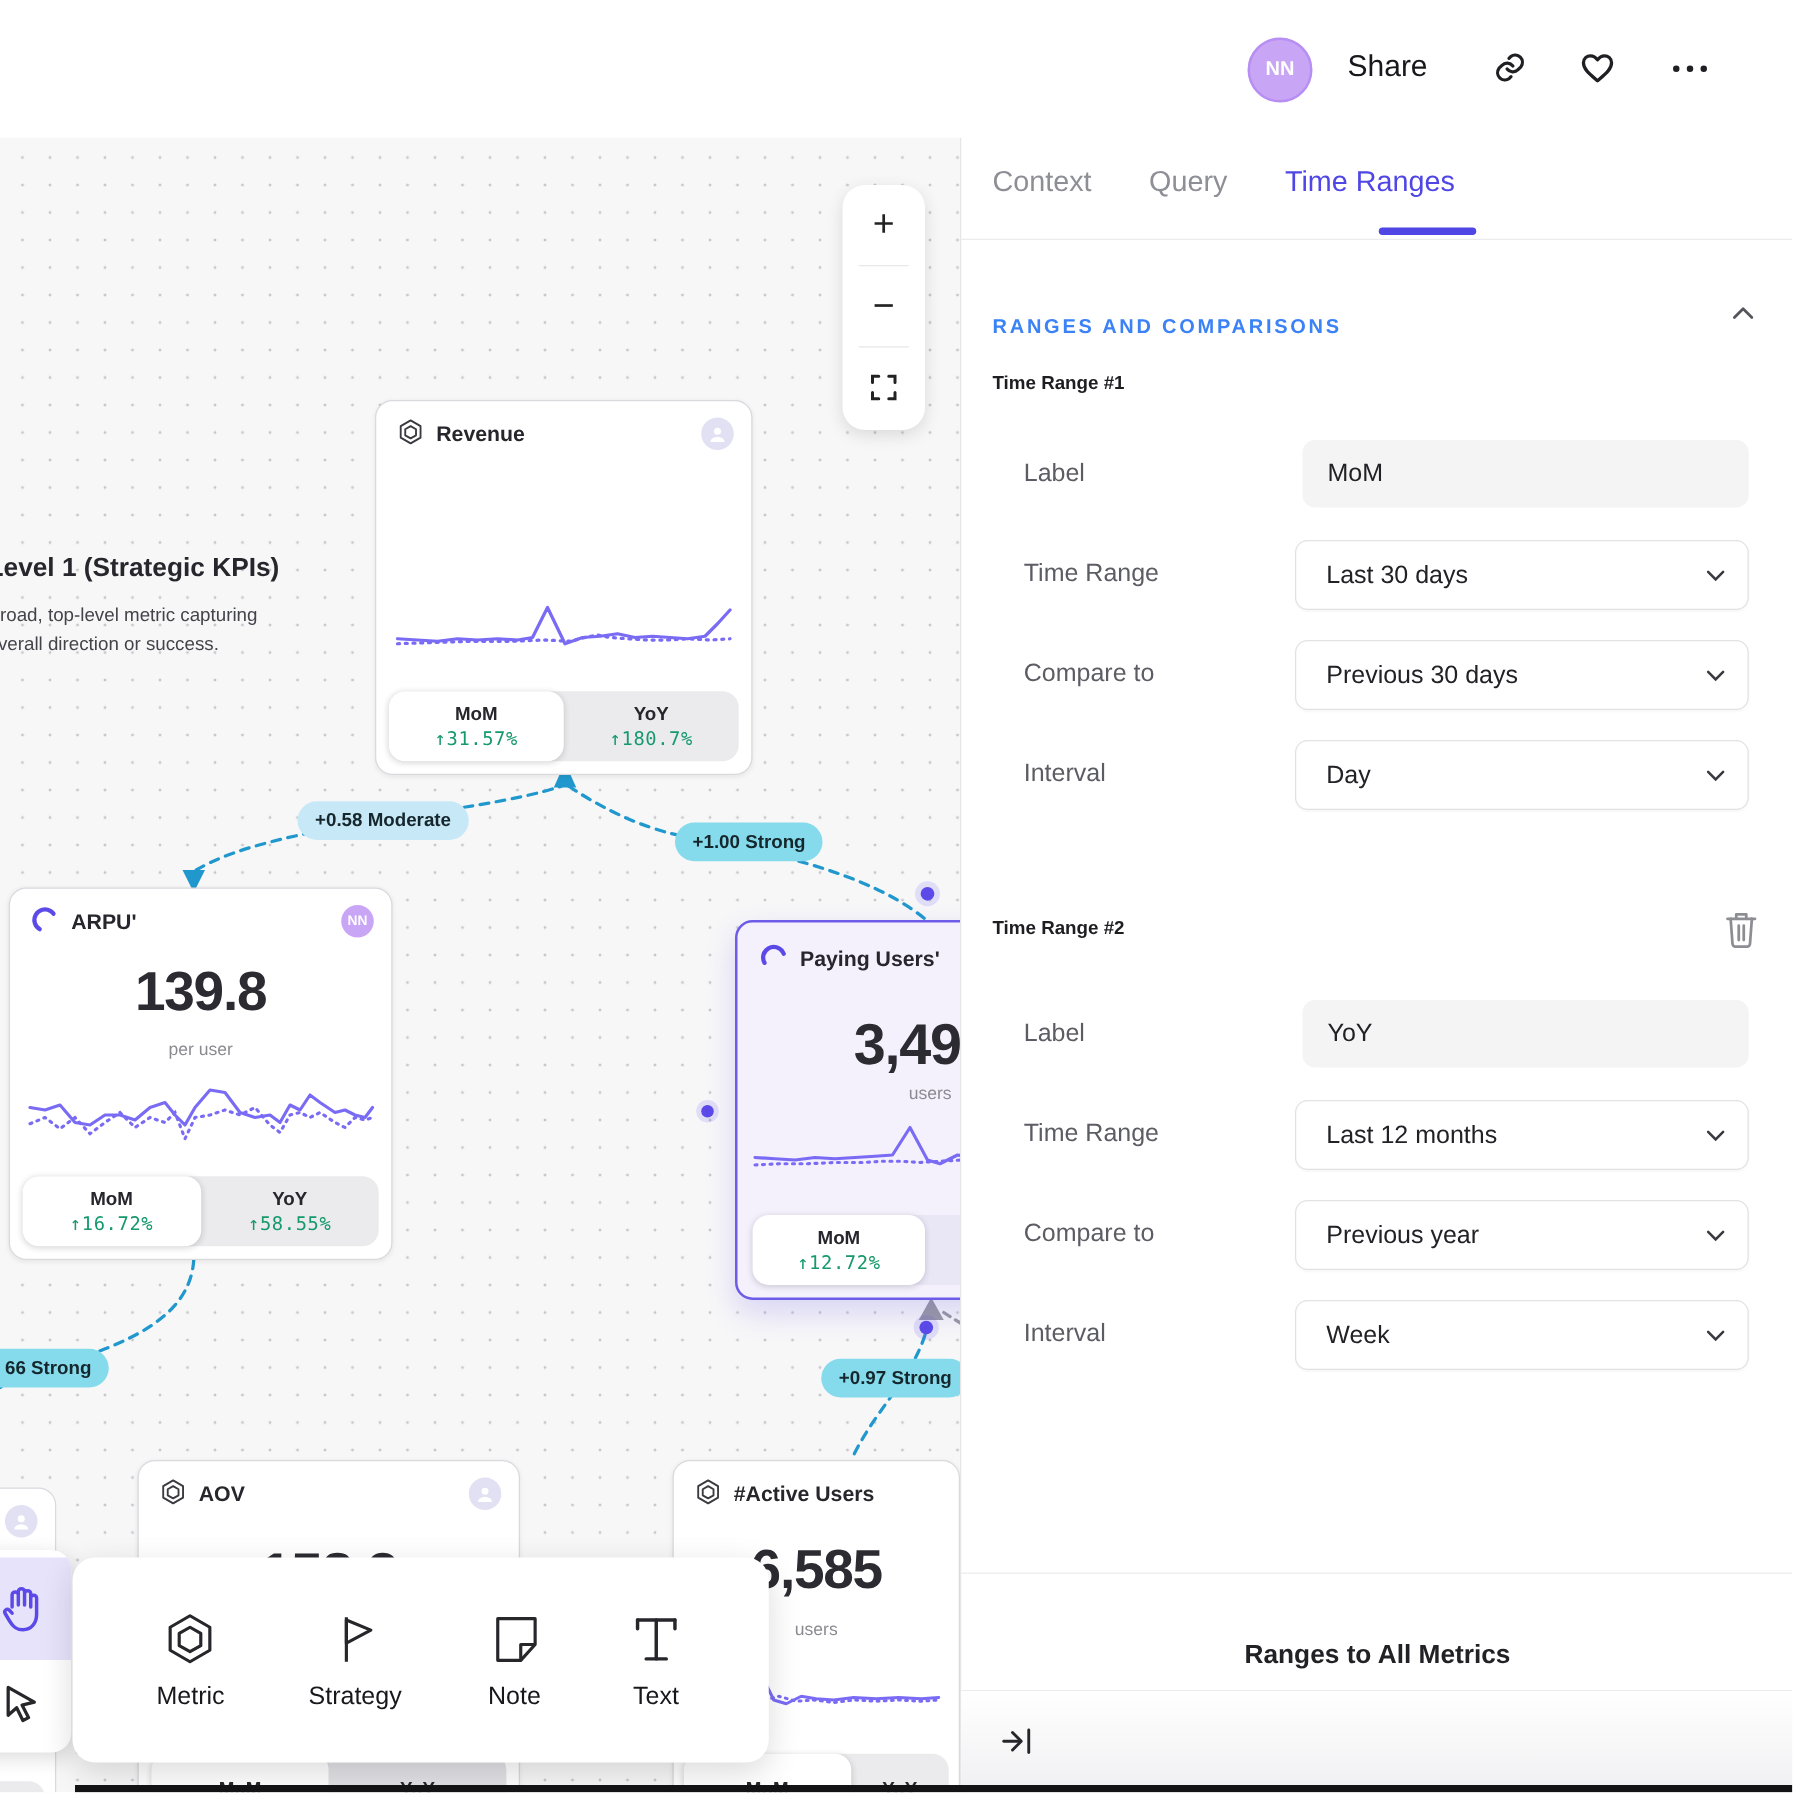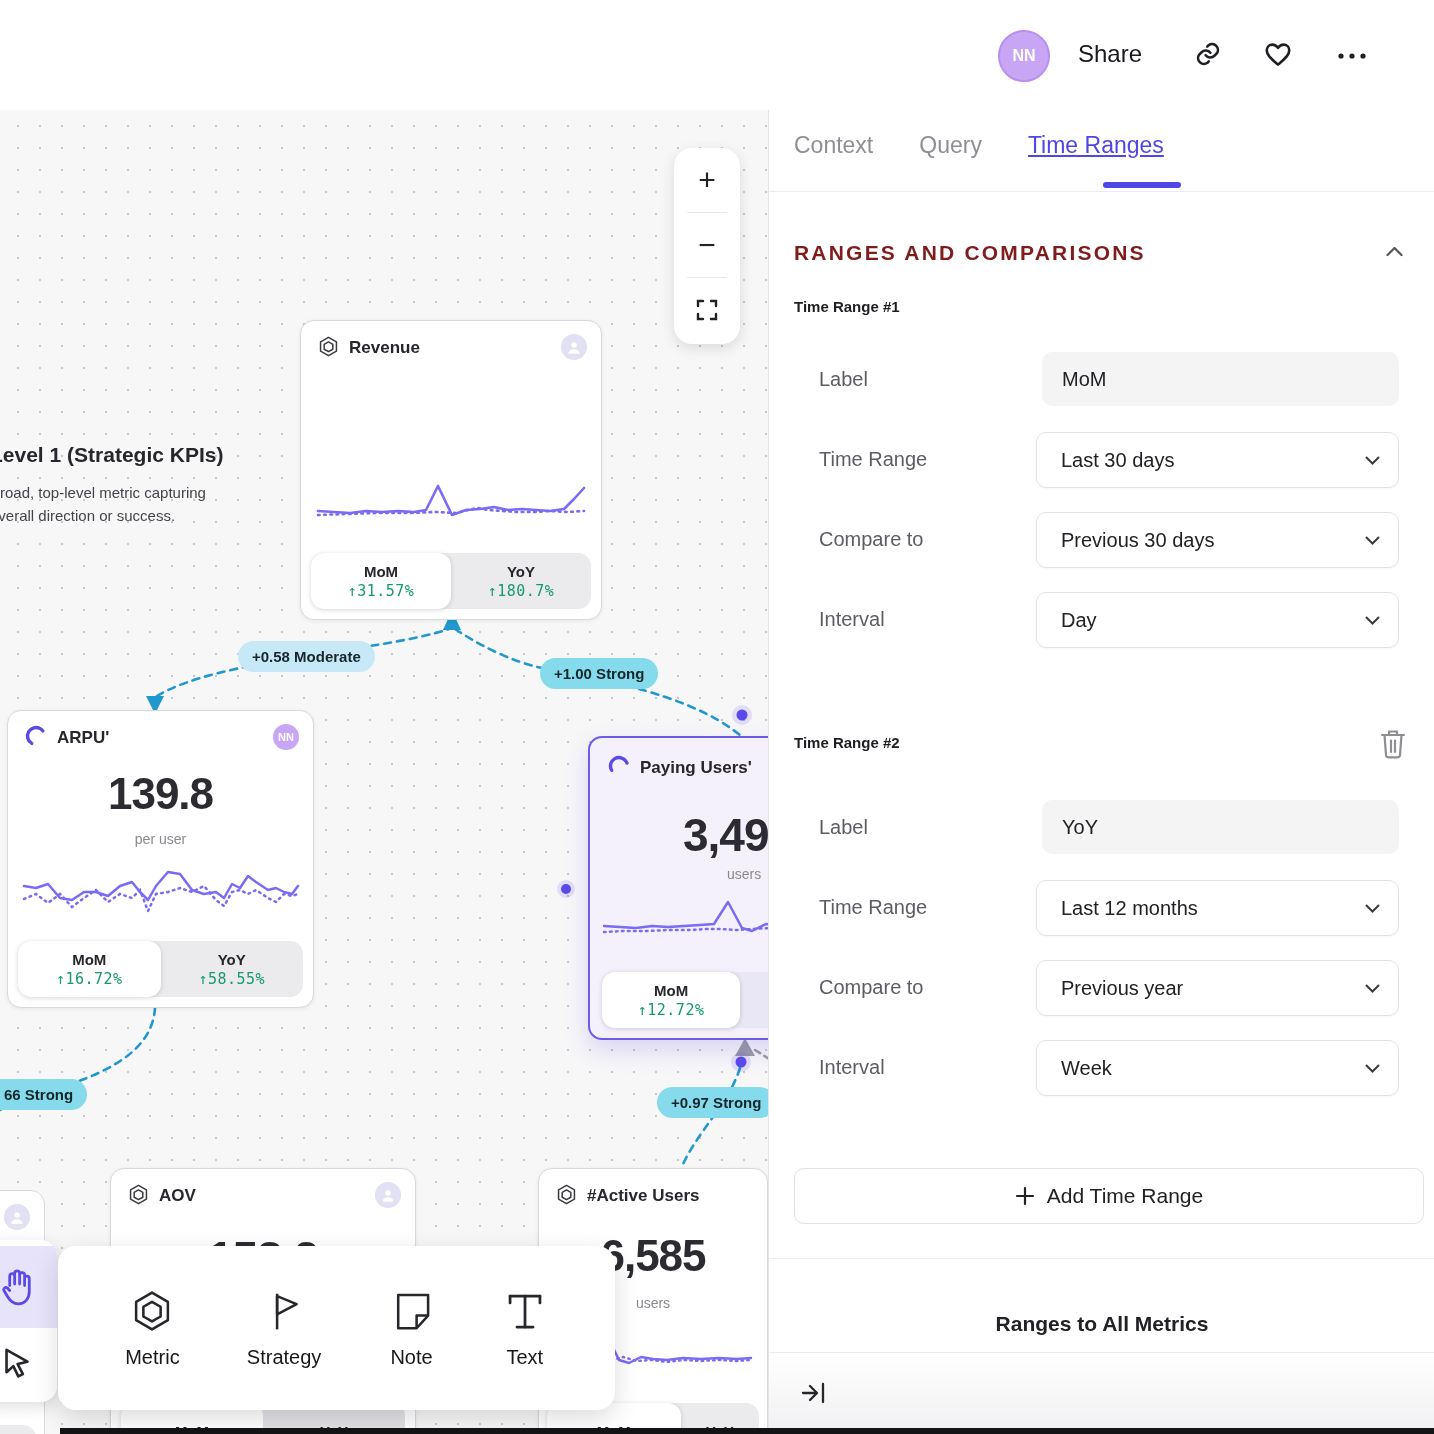--- a/index.html
+++ b/index.html
@@ -71,25 +71,25 @@
   
   .fragcard{position:absolute;left:-182px;top:1080px;width:225px;height:300px;background:#fff;
     border:1px solid #d9d9de;border-radius:14px;z-index:3;}
   .fragfoot{position:absolute;left:8px;right:8px;bottom:10px;height:56px;background:#ebebee;border-radius:13px;}
 
   
   .panel{position:absolute;left:768px;top:110px;width:666px;height:1324px;background:#fff;
     border-left:1px solid #e6e6e9;z-index:20;}
   .tabs{position:absolute;left:25px;top:22px;display:flex;gap:46px;}
   .tab{font-size:23px;font-weight:500;color:#8e8e96;cursor:pointer;}
-  .tab.active{color:#4f46e5;text-decoration:underline;}
+  .tab.active{color:#4f46e5;}
   .tab-underline{position:absolute;left:334px;top:72px;width:78px;height:6px;border-radius:3px;background:#4f46e5;}
   .pdiv{position:absolute;left:0;right:0;height:1px;background:#ececee;}
 
-  .sechdr{position:absolute;left:25px;top:131px;font-size:21px;font-weight:700;letter-spacing:2.2px;color:#7f1d1d;}
+  .sechdr{position:absolute;left:25px;top:143px;font-size:16px;font-weight:700;letter-spacing:2.2px;color:#3b82f6;}
   .collapse{position:absolute;right:32px;top:133px;cursor:pointer;}
 
   .trhead{position:absolute;left:25px;font-size:15px;font-weight:700;color:#1d1d22;}
   .trash{position:absolute;right:28px;cursor:pointer;}
 
   .frow{position:absolute;left:25px;width:616px;height:54px;}
   .frow .flbl{position:absolute;left:25px;top:0;height:54px;display:flex;align-items:center;
     font-size:20px;color:#5c5c64;}
   .ctrl{position:absolute;right:11px;top:0;width:337px;height:54px;border-radius:10px;
     display:flex;align-items:center;font-size:20px;color:#212126;}
@@ -460,27 +460,20 @@
     <div class="frow" style="top:930px;">
       <div class="flbl">Interval</div>
       <div class="ctrl sel">
         <span>Week</span>
         <svg width="15" height="9" viewBox="0 0 15 9" fill="none" stroke="#3a3a40" stroke-width="2" stroke-linecap="round">
             <path d="M1.5 1.5 L7.5 7.5 L13.5 1.5"></path>
           </svg>
       </div>
     </div>
 
-    <div class="addbtn">
-      <svg width="20" height="20" viewBox="0 0 20 20" fill="none" stroke="#212126" stroke-width="2.2" stroke-linecap="round">
-          <path d="M10 2 V18"></path>
-          <path d="M2 10 H18"></path>
-        </svg>
-      <span>Add Time Range</span>
-    </div>
 
     <div class="pdiv" style="top:1148px;"></div>
     <div class="applybtn">Ranges to All Metrics</div>
     <div class="pdiv" style="top:1242px;"></div>
 
     <div class="pfoot">
       <div class="collapse-panel">
         <svg width="26" height="24" viewBox="0 0 26 24" fill="none" stroke="#26262b" stroke-width="2.3" stroke-linecap="round" stroke-linejoin="round">
           <path d="M2 12 H15"></path>
             <path d="M9 5 L16 12 L9 19"></path>

